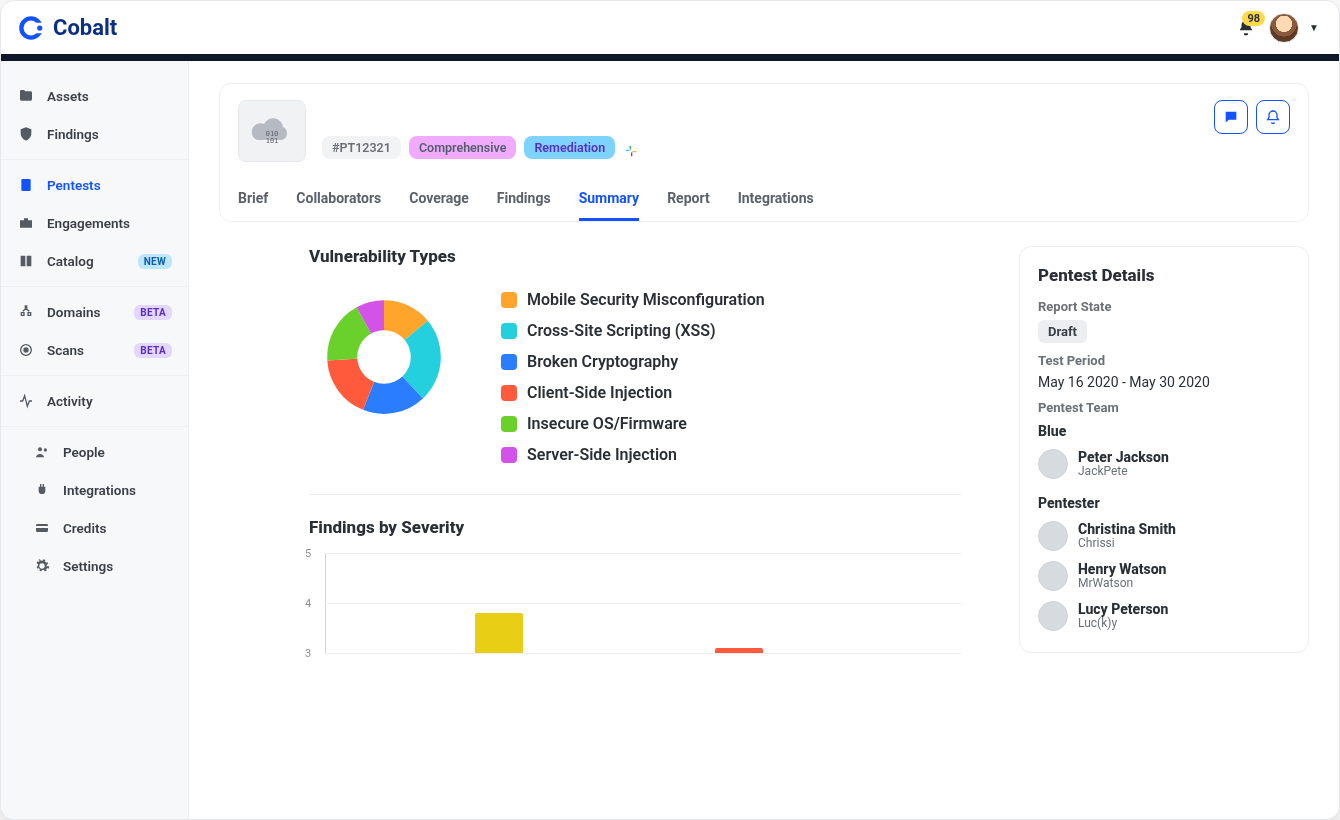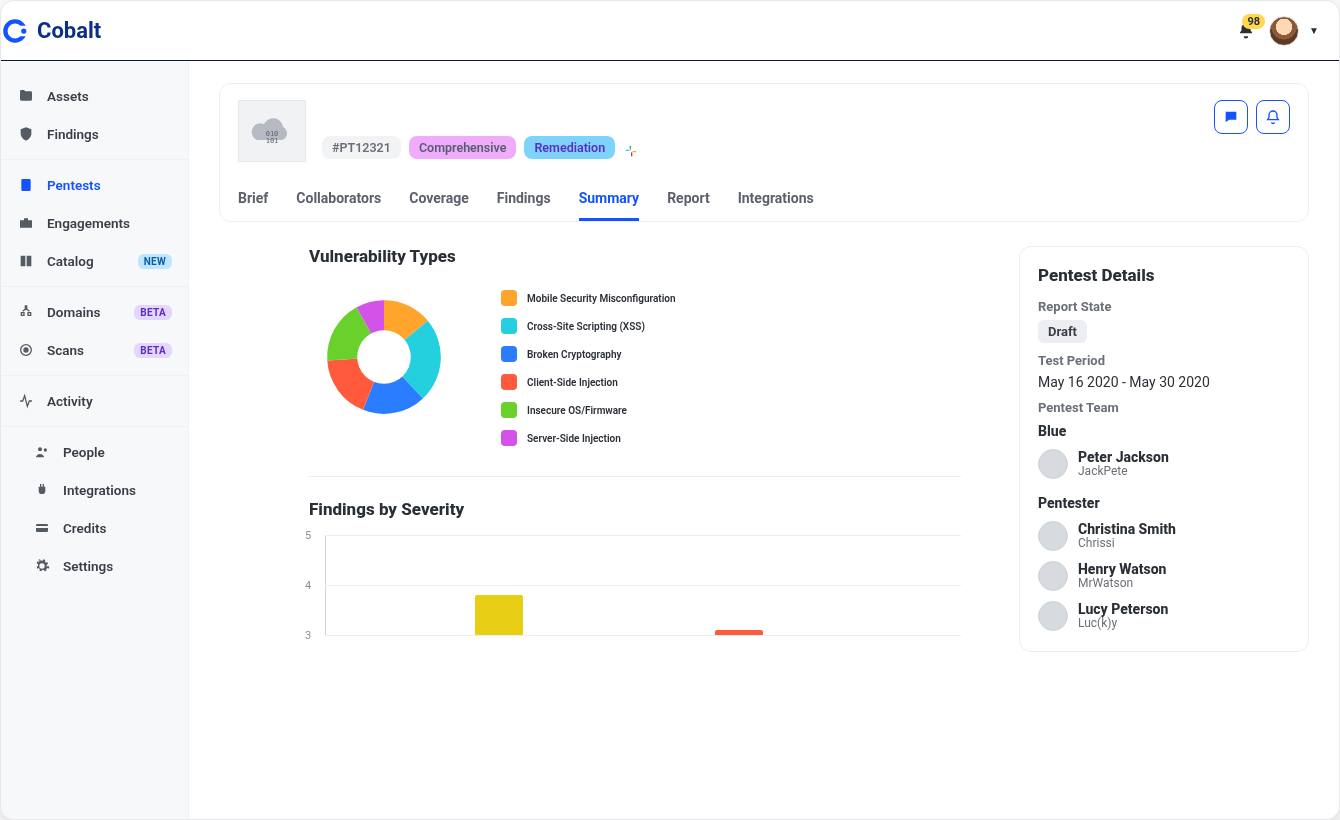--- a/index.html
+++ b/index.html
@@ -1,20 +1,20 @@
 <!DOCTYPE html>
 <html><head>
 <meta charset="utf-8">
 <style>
   * { box-sizing: border-box; margin: 0; padding: 0; }
   body { font-family: -apple-system, BlinkMacSystemFont, "Segoe UI", Roboto, sans-serif; background: #fff; color: #2a2f36; }
   .app { width: 1340px; height: 820px; position: relative; border-radius: 14px; overflow: hidden; box-shadow: 0 10px 40px rgba(0,0,0,.2); border:1px solid #e6e8eb; background:#fff; margin: 0 auto; }
 
   
-  .topbar { height: 60px; display:flex; align-items:center; justify-content:space-between; padding: 0 20px 0 0; border-bottom:1px solid #0f172a; }
+  .topbar { height: 60px; display:flex; align-items:center; justify-content:space-between; padding: 0 20px 0 16px; border-bottom:7px solid #0f172a; }
   .brand { display:flex; align-items:center; gap:8px; font-weight:700; color:#0b2e86; font-size:22px; }
   .brand .logo { width:28px; height:28px; }
   .top-right { display:flex; align-items:center; gap:14px; }
   .bell-wrap { position:relative; }
   .badge-count { position:absolute; top:-8px; right:-10px; background:#ffd84d; color:#2a2f36; font-size:11px; font-weight:700; padding:1px 5px; border-radius:8px;margin-left:16px; }
   .avatar { width:30px; height:30px; border-radius:50%; background: radial-gradient(circle at 50% 35%, #ffd9b3 35%, #8b5a3c 36% 55%, #5c3b22 56%); border:1px solid #e2e4e7; }
   .caret { font-size:10px; color:#2a2f36; margin-left:-4px; }
 
   
   .body { display:flex; height: calc(100% - 60px); }
@@ -27,42 +27,42 @@
   .side-item.active .icon { color:#1252ff; }
   .pill { margin-left:auto; font-size:10px; font-weight:700; padding:2px 6px; border-radius:6px; letter-spacing:.3px; }
   .pill-new  { background:#bfe6ff; color:#0b5ea8; }
   .pill-beta { background:#e3d6ff; color:#5a2ec2; }
 
   .main { flex:1; padding: 22px 30px 0 30px; overflow:auto; }
 
   .card-header { border:1px solid #eceef1; border-radius:12px; padding: 16px 18px 0 18px; }
   .hdr-row { display:flex; align-items:flex-start; justify-content:space-between; }
   .hdr-left { display:flex; gap:16px; align-items:flex-start; }
-  .project-icon { width:68px; height:62px; border-radius:0; background:#f1f2f4; display:flex; align-items:center; justify-content:center; border:1px solid #e6e8eb; }
+  .project-icon { width:68px; height:62px; border-radius:8px; background:#f1f2f4; display:flex; align-items:center; justify-content:center; border:1px solid #e6e8eb; }
   .project-icon svg { fill:#9aa0a8; }
   .hdr-title { font-size:20px; font-weight:800; color:#3a3f47; margin-bottom:6px; }
   .tags { display:flex; align-items:flex-end; gap:8px;margin-top:36px; }
   .tag { font-size:12.5px; font-weight:600; padding:4px 10px; border-radius:8px; }
   .tag-id { background:#f2f3f5; color:#6b7078; }
   .tag-comp { background:#f0abfc; color:#55606e; }
   .tag-rem { background:#7dd3fc; color:#5a2ec2; }
   .slack-icon { width:16px; height:16px; }
   .hdr-actions { display:flex; gap:8px; }
   .icon-btn { width:34px; height:34px; border:1.5px solid #1252ff; border-radius:8px; background:#fff; display:flex; align-items:center; justify-content:center; color:#1252ff; cursor:pointer; }
 
   .tabs { display:flex; gap:28px; margin-top:18px; }
   .tab { font-size:14px; font-weight:700; color:#5b606a; padding: 10px 0 12px; border-bottom:3px solid transparent; cursor:pointer; }
   .tab.active { color:#1252ff; border-bottom-color:#1252ff; }
 
   .content-row { display:flex; gap:48px; margin-top:24px; }
   .left-col { flex:1 1 auto; padding-left:90px; padding-right:10px; }
   .section-title { font-size:17px; font-weight:800; color:#2a2f36; margin-bottom:16px; }
   .donut-block { display:flex; gap:42px; align-items:flex-start; }
   .legend { display:flex; flex-direction:column; gap:12px; padding-top:8px; }
-  .legend-item { display:flex; align-items:center; gap:10px; font-size:10px; color:#2a2f36; font-weight:600; }
+  .legend-item { display:flex; align-items:center; gap:10px; font-size:16px; color:#2a2f36; font-weight:600; }
   .swatch { width:16px; height:16px; border-radius:4px; }
   .divider { border:none; border-top:1px solid #eceef1; margin: 30px 0 22px; }
   .bar-area { position:relative; height:100px; padding-left:16px; }
   .y-tick { position:absolute; left:-4px; font-size:11px; color:#8a8f98; }
   .y-grid { position:absolute; left:16px; right:0; height:0; border-top:1px solid #eceef1; }
   .bars { position:absolute; left:16px; right:0; bottom:0; top:0; }
   .bar { position:absolute; bottom:0; width:48px; border-radius:2px 2px 0 0; }
   .axis-line { position:absolute; left:16px; bottom:0; top:0; width:1px; background:#8a8f98; opacity:.4; }
 
   .details-card { width:290px; border:1px solid #eceef1; border-radius:12px; padding:18px 18px 20px; }

